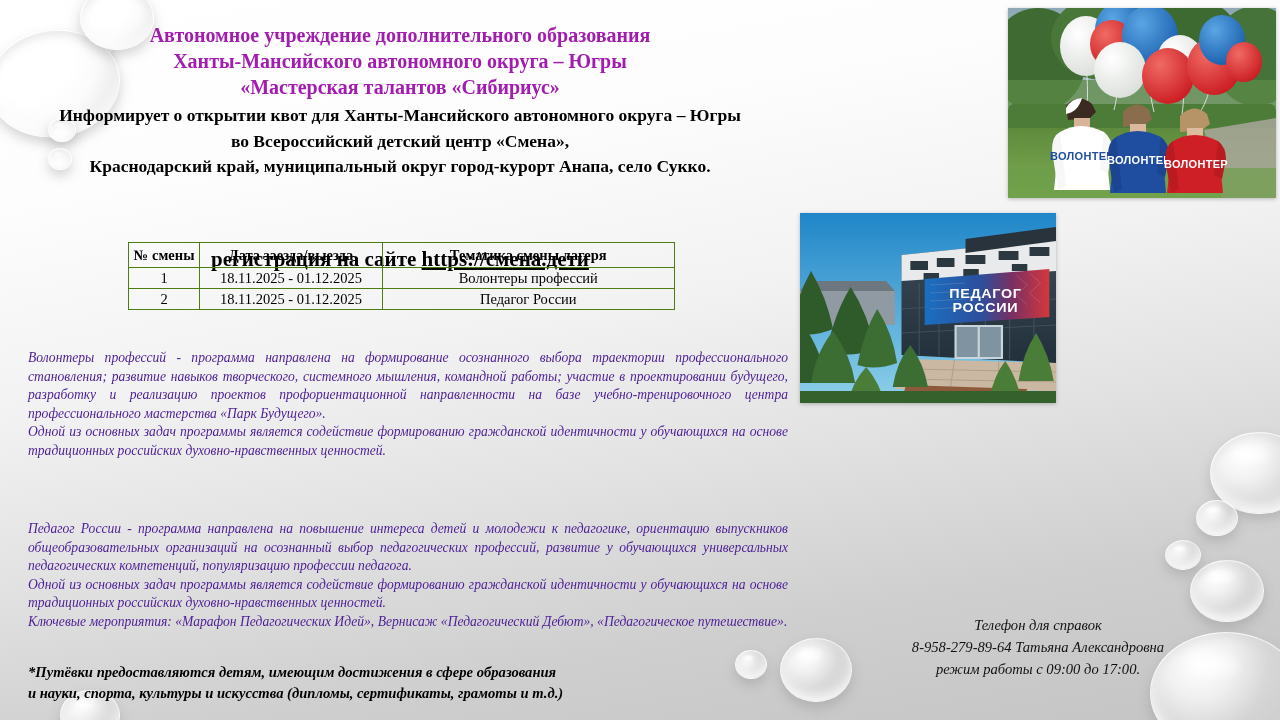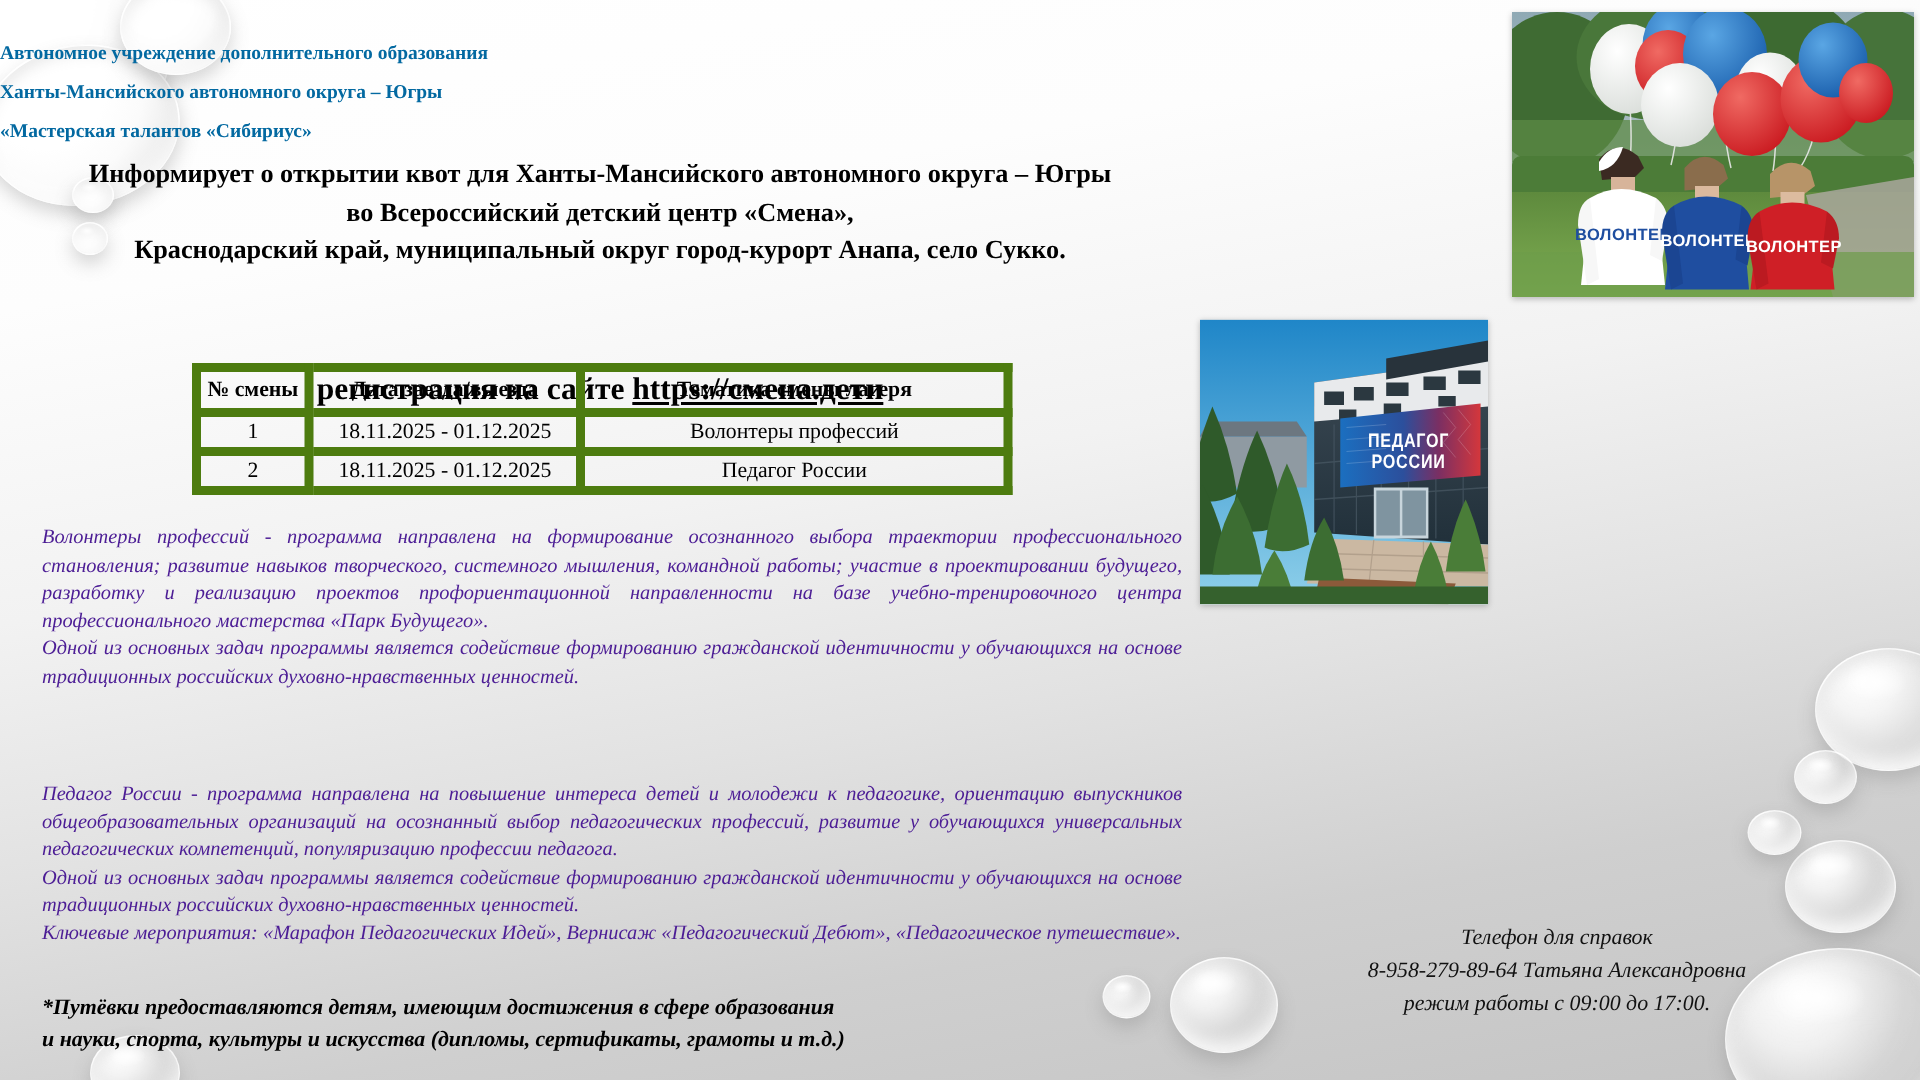--- a/index.html
+++ b/index.html
@@ -54,24 +54,25 @@
     position: absolute;
     left: 0; top: 0;
     width: 800px;
     height: 720px;
     z-index: 5;
   }
   .heading-block {
     position: absolute;
     left: 0; top: 22px;
     width: 800px;
+    text-align: center;
     font-weight: bold;
-    font-size: 13px;
+    font-size: 20px;
     line-height: 26px;
-    color: #0369a1;
+    color: #a21caf;
   }
   .info-block {
     position: absolute;
     left: 0; top: 103px;
     width: 800px;
     text-align: center;
     font-weight: bold;
     font-size: 17.5px;
     line-height: 25.5px;
     color: #000;
@@ -95,21 +96,21 @@
   .shift-table {
     position: absolute;
     left: 128px;
     top: 242px;
     width: 547px;
     border-collapse: collapse;
     background: transparent;
     font-size: 14.5px;
   }
   .shift-table td, .shift-table th {
-    border: 6px solid #4d7c0f;
+    border: 1px solid #4d7c0f;
     padding: 1px 4px;
     text-align: center;
     font-weight: normal;
     color: #000;
     line-height: 18px;
   }
   .shift-table th {
     font-weight: bold;
     padding: 3px 4px;
   }
@@ -183,21 +184,21 @@
     overflow: hidden;
     box-shadow: 0 1px 4px rgba(0,0,0,0.25);
     z-index: 6;
   }
   .photo-volunteers {
     left: 1008px; top: 8px;
     width: 268px; height: 190px;
   }
   .photo-building {
     left: 800px; top: 213px;
-    width: 192px; height: 190px;
+    width: 256px; height: 190px;
   }
   .photo svg { display: block; width: 100%; height: 100%; }
 </style>
 </head>
 <body>
 
 <div class="bubble-layer">
   <div class="bubble solid" style="left:-38px; top:-30px; width:150px; height:125px;"></div>
   <div class="bubble solid" style="left:-12px; top:30px; width:130px; height:105px; transform:rotate(-8deg);"></div>
   <div class="bubble solid" style="left:80px; top:-14px; width:72px; height:62px;"></div>

